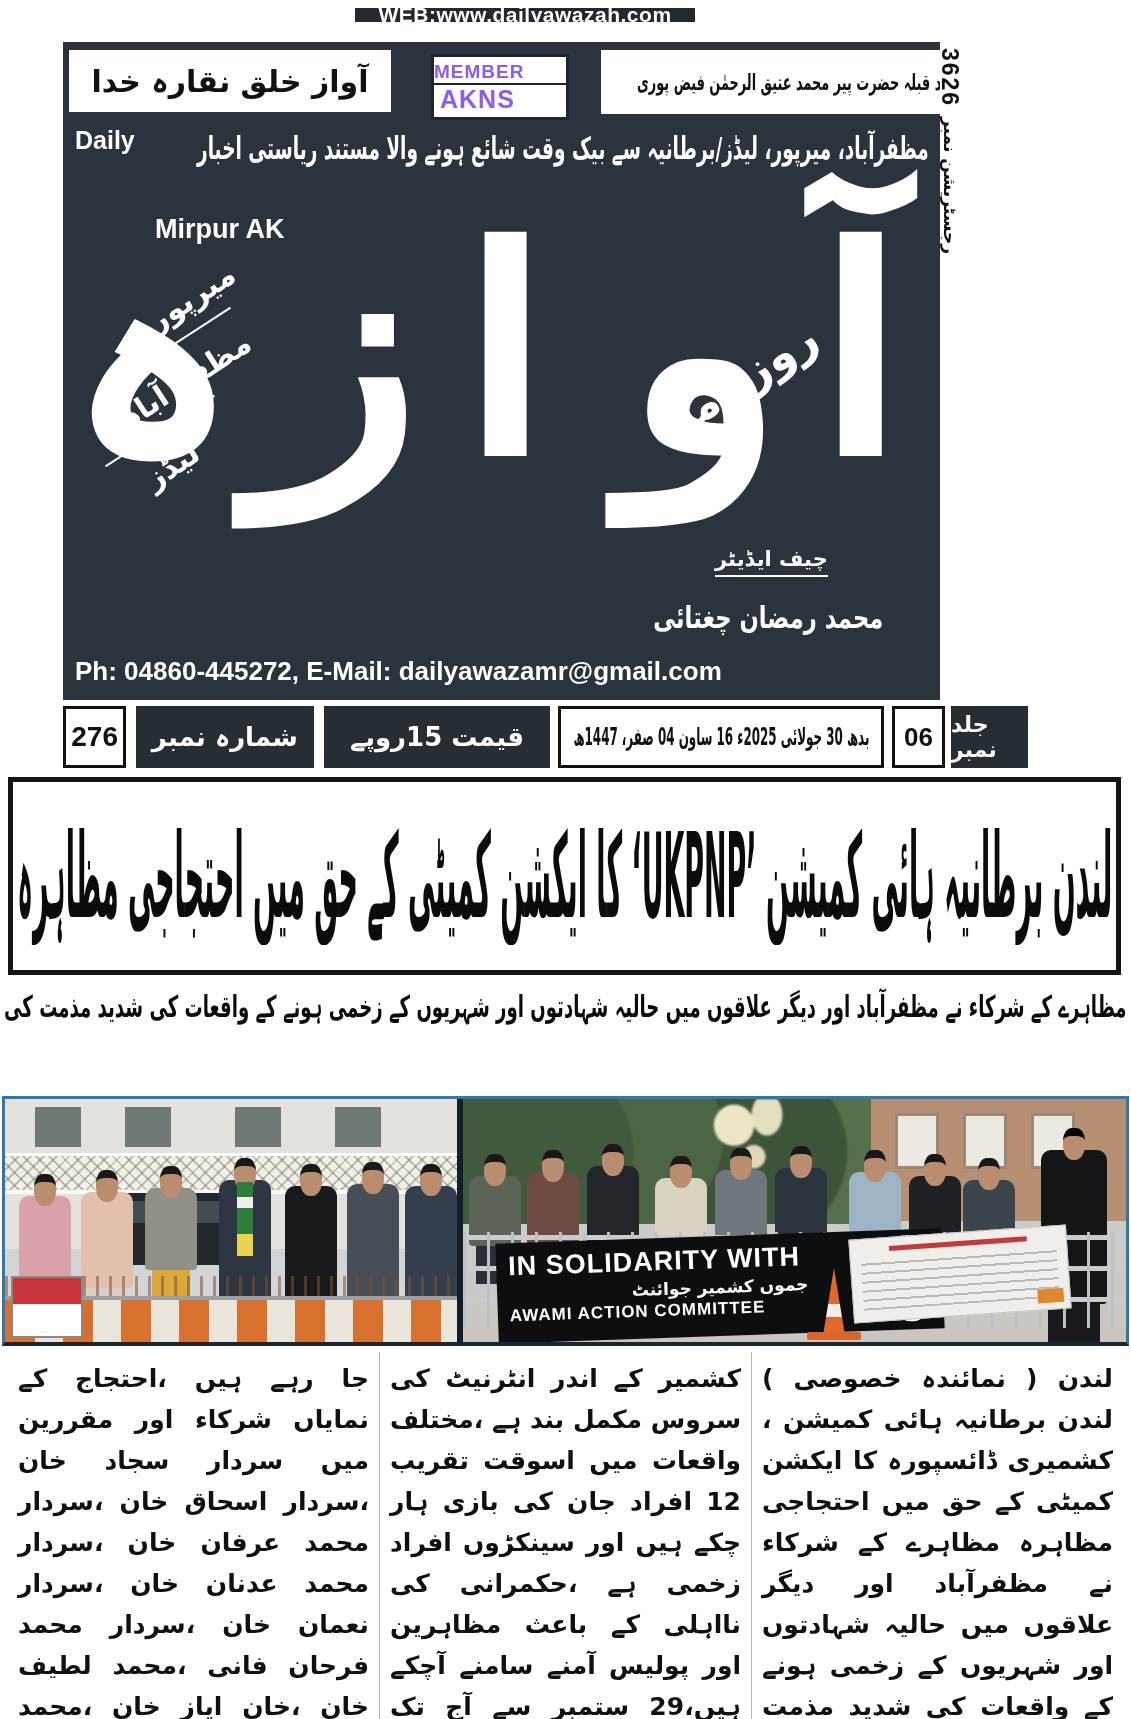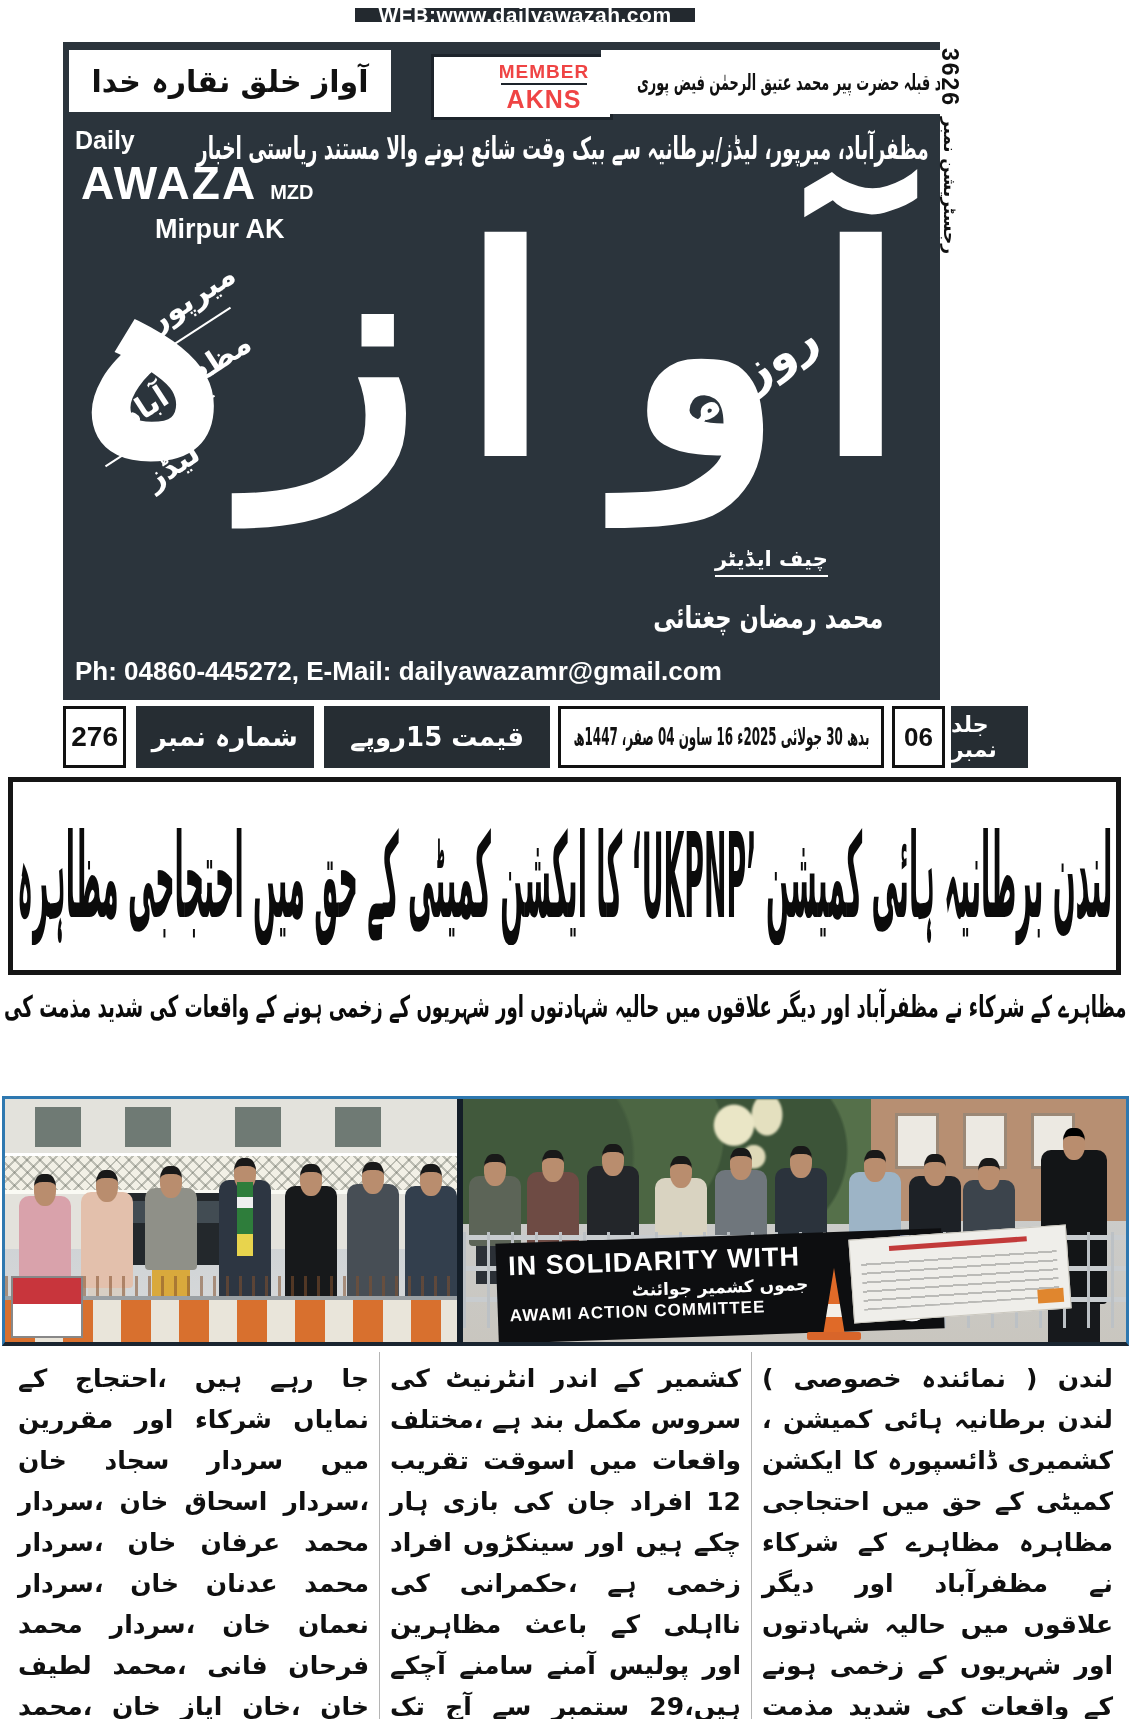--- a/index.html
+++ b/index.html
@@ -10,22 +10,22 @@
   .latin{font-family:"Liberation Sans","DejaVu Sans",sans-serif;}
   [data-fit]{display:inline-block;white-space:nowrap;transform:scale(var(--fx,1),var(--fy,1));transform-origin:center;}
 
   
   .topbar{left:355px;top:8px;width:340px;height:14px;background:#23292f;color:#fff;
           font-weight:bold;font-size:21px;letter-spacing:.5px;overflow:hidden;}
 
   
   .masthead{left:63px;top:42px;width:877px;height:658px;background:#2b343c;color:#fff;overflow:hidden;}
   .slogan-box{left:6px;top:8px;width:322px;height:62px;background:#fff;color:#111;font-weight:bold;font-size:30px;overflow:hidden;}
-  .member-box{left:368px;top:12px;width:132px;height:60px;background:#fff;color:#ef4444;border:3px solid #1d242b;
-              display:flex;flex-direction:column;align-items:center;justify-content:center;padding-left:44px;}
+  .member-box{left:368px;top:12px;width:132px;height:60px;background:#fff;color:#8b5cf6;border:3px solid #1d242b;
+              display:flex;flex-direction:column;justify-content:center;}
   .member-box .m1{font-size:19px;font-weight:bold;letter-spacing:1px;}
   .member-box .m2{font-size:25px;font-weight:900;border-top:2px solid #1d242b;padding:0 6px;letter-spacing:1px;}
   .founder-box{left:538px;top:8px;width:332px;height:64px;background:#fff;color:#111;font-weight:bold;font-size:22px;overflow:hidden;padding-left:32px;}
   .publish-line{left:130px;top:80px;width:740px;height:52px;font-size:31px;font-weight:bold;overflow:hidden;}
   .m-daily{left:12px;top:84px;font-size:25px;font-weight:bold;}
   .m-awaza{left:18px;top:114px;font-size:46px;font-weight:bold;letter-spacing:2px;}
   .m-mzd{font-size:20px;font-weight:bold;letter-spacing:0;}
   .m-city{left:92px;top:172px;font-size:27px;font-weight:bold;}
   .editions{left:22px;top:238px;width:180px;height:220px;}
   .ed-item{position:absolute;transform:rotate(-33deg);font-size:30px;font-weight:bold;white-space:nowrap;}
@@ -156,24 +156,20 @@
       <div class="m1">MEMBER</div>
       <div class="m2">AKNS</div>
     </div>
     <div class="abs founder-box flexc">
       <span data-fit="" style="--fx: 0.585;">بنیاد قبلہ حضرت پیر محمد عتیق الرحمٰن فیض پوری</span>
     </div>
     <div class="abs publish-line flexc">
       <span data-fit="" style="--fx: 0.597;">مظفرآباد، میرپور، لیڈز/برطانیہ سے بیک وقت شائع ہونے والا مستند ریاستی اخبار</span>
     </div>
     <div class="abs m-daily latin">Daily</div>
-    <div class="abs m-awaza latin">
-      <span>AWAZA</span>
-      <span class="m-mzd">MZD</span>
-    </div>
     <div class="abs m-city latin">Mirpur AK</div>
 
     <div class="abs editions">
       <div class="ed-item" style="left:58px;top:0;">میرپور</div>
       <div class="ed-slash" style="left:26px;top:62px;"></div>
       <div class="ed-item" style="left:28px;top:82px;">مظفر آباد</div>
       <div class="ed-slash" style="left:10px;top:150px;"></div>
       <div class="ed-item" style="left:58px;top:168px;">لیڈز</div>
     </div>
 

